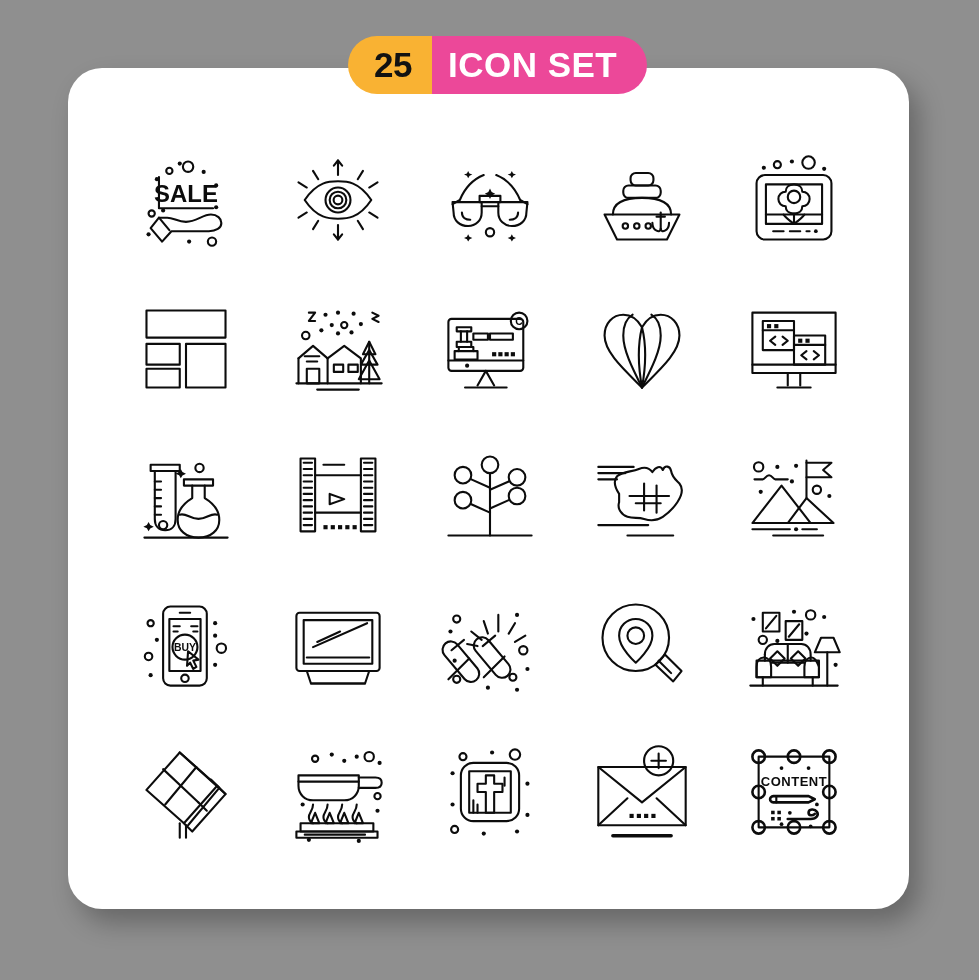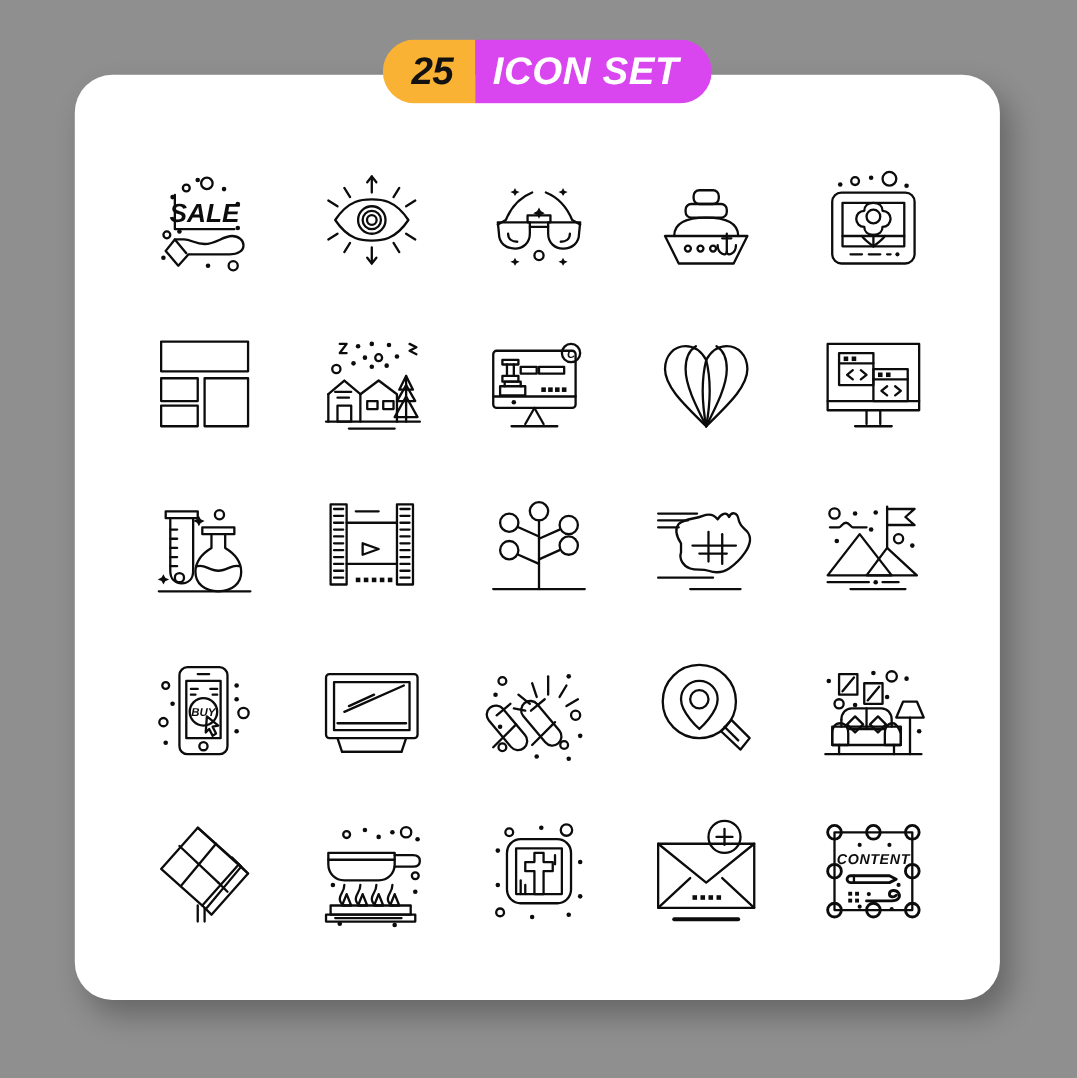--- a/index.html
+++ b/index.html
@@ -2,21 +2,21 @@
 <html><head>
 <meta charset="utf-8">
 <style>
   * { box-sizing: border-box; margin: 0; padding: 0; }
   html, body {
     width: 979px; height: 980px;
     background: #8f8f8f;
     font-family: "Liberation Sans", sans-serif;
     overflow: hidden;
   }
-  #page { position: relative; width: 979px; height: 980px; font-style: italic; }
+  #page { position: relative; width: 979px; height: 980px; }
 
   
   #card {
     position: absolute;
     left: 68px; top: 68px;
     width: 841px; height: 841px;
     background: #ffffff;
     border-radius: 34px;
     box-shadow: 10px 14px 26px rgba(0,0,0,0.28);
   }
@@ -35,21 +35,21 @@
   #badge-count {
     background: #f9b233;
     color: #121212;
     font-size: 35px;
     font-weight: bold;
     letter-spacing: -0.5px;
     display: flex; align-items: center; justify-content: center;
     padding: 0 20px 0 26px;
   }
   #badge-label {
-    background: #d946ef;
+    background: #ec4899;
     color: #ffffff;
     font-size: 35px;
     font-weight: bold;
     letter-spacing: 0.5px;
     display: flex; align-items: center; justify-content: center;
     padding: 0 30px 0 16px;
   }
 
   
   #grid {

